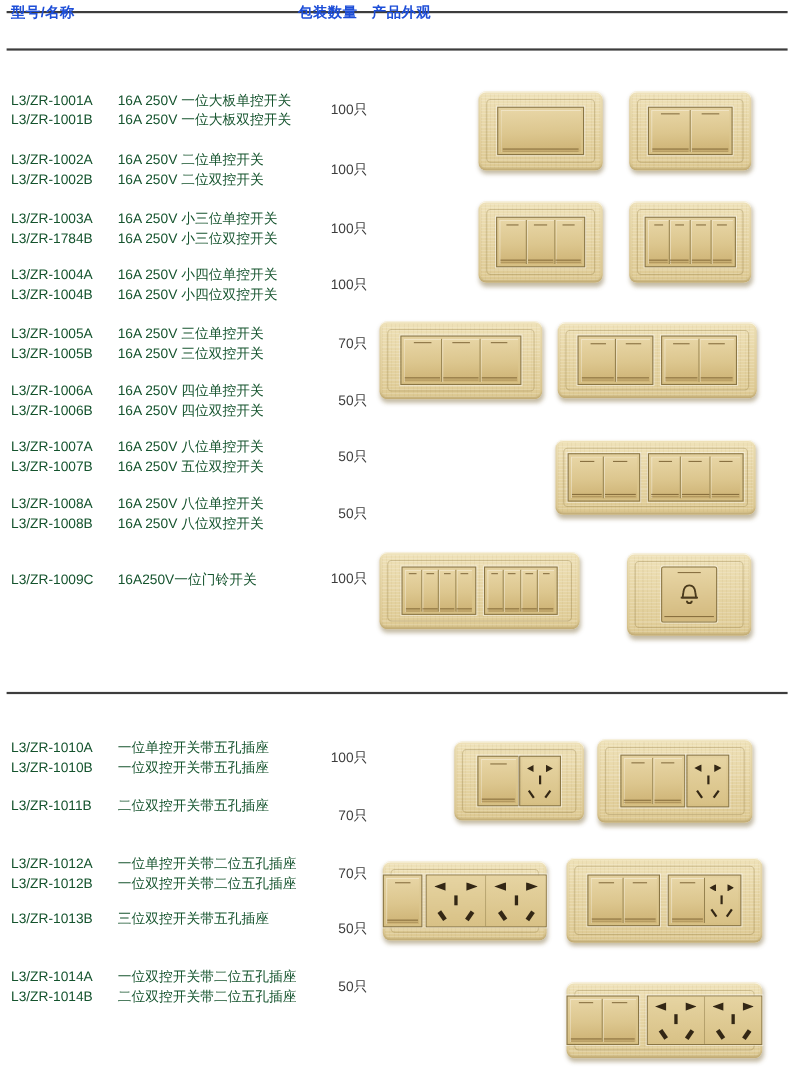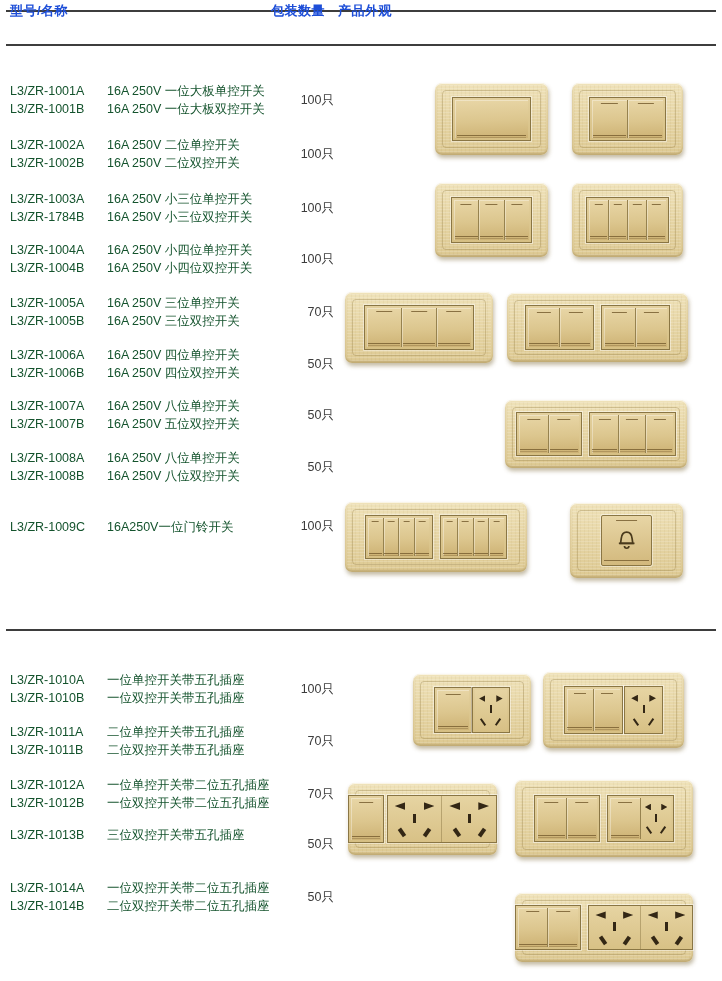--- a/index.html
+++ b/index.html
@@ -193,24 +193,20 @@
         <span class="desc">一位单控开关带五孔插座</span>
       </div>
     <div class="mline">
         <span class="code">L3/ZR-1010B</span>
         <span class="desc">一位双控开关带五孔插座</span>
       </div>
     <div class="qty">100只</div>
   </div>
   <div class="row" style="top:723px">
     <div class="mline">
-        <span class="code">L3/ZR-1011A</span>
-        <span class="desc">二位单控开关带五孔插座</span>
-      </div>
-    <div class="mline">
         <span class="code">L3/ZR-1011B</span>
         <span class="desc">二位双控开关带五孔插座</span>
       </div>
     <div class="qty">70只</div>
   </div>
   <div class="row" style="top:776px">
     <div class="mline">
         <span class="code">L3/ZR-1012A</span>
         <span class="desc">一位单控开关带二位五孔插座</span>
       </div>

